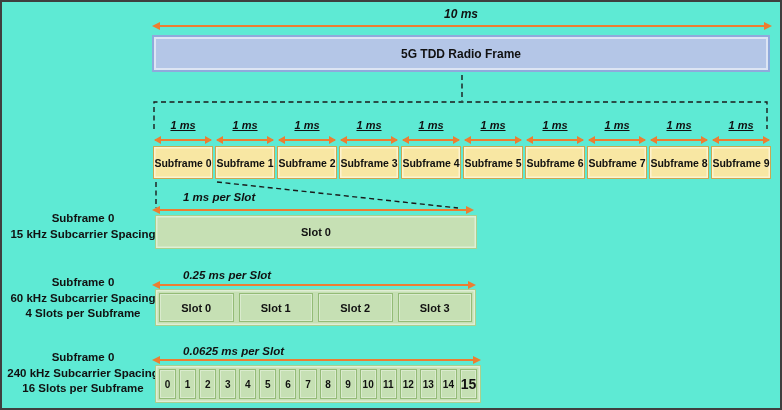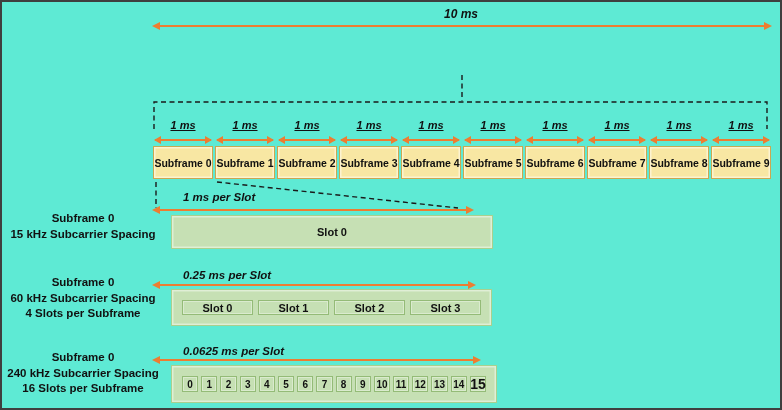--- a/index.html
+++ b/index.html
@@ -41,35 +41,38 @@
   .sf-ms{height:17px;text-align:center;font-weight:bold;font-style:italic;font-size:11px;text-decoration:underline;}
   .sf-box{height:33px;box-sizing:border-box;background:var(--sf-fill,#F8E7A3);
     border:1.5px solid var(--sf-border,#CBA850);box-shadow:inset 0 0 0 1.5px rgba(255,255,255,.5);
     display:flex;align-items:center;justify-content:center;
     font-weight:bold;font-size:10.5px;white-space:nowrap;}
 
   
   .side{position:absolute;left:2px;width:158px;text-align:center;
     font-weight:bold;font-size:11.5px;line-height:15.5px;}
   .dur{position:absolute;left:181px;font-weight:bold;font-style:italic;font-size:11.5px;}
-  .slots{position:absolute;left:169px;box-sizing:border-box;display:flex;padding:10px;
+  .slots{position:absolute;left:153px;box-sizing:border-box;display:flex;padding:3px;
     background:var(--slot-fill,#C6E0B4);border:1.5px solid var(--slot-border,#A9D08E);
     box-shadow:inset 0 0 0 1.5px rgba(255,255,255,.45);}
   .slot{flex:1;min-width:0;box-sizing:border-box;background:var(--slot-fill,#C6E0B4);
     border:1.2px solid var(--slot-inner,#94BB77);box-shadow:inset 0 0 0 1px rgba(255,255,255,.35);
     display:flex;align-items:center;justify-content:center;font-weight:bold;font-size:11px;}
   .slot.single{border:none;box-shadow:none;background:transparent;}
 </style>
 </head>
 <body>
 
 <div class="canvas">
 
   <div class="top-dur">10 ms</div>
   <div class="h-arrow" style="left:152px;top:23px;width:616px;"></div>
+  <div class="frame-box">
+    <span>5G TDD Radio Frame</span>
+  </div>
 
   <svg class="dashes" width="782" height="410">
     <path d="M460 73 V99"></path>
     <path d="M152 127 V100 H765 V127"></path>
     <path d="M154 180 V206"></path>
     <path d="M215 180 L456 206"></path>
   </svg>
 
   <div class="sf-strip" id="sf-strip">
       <div class="sf-col">

